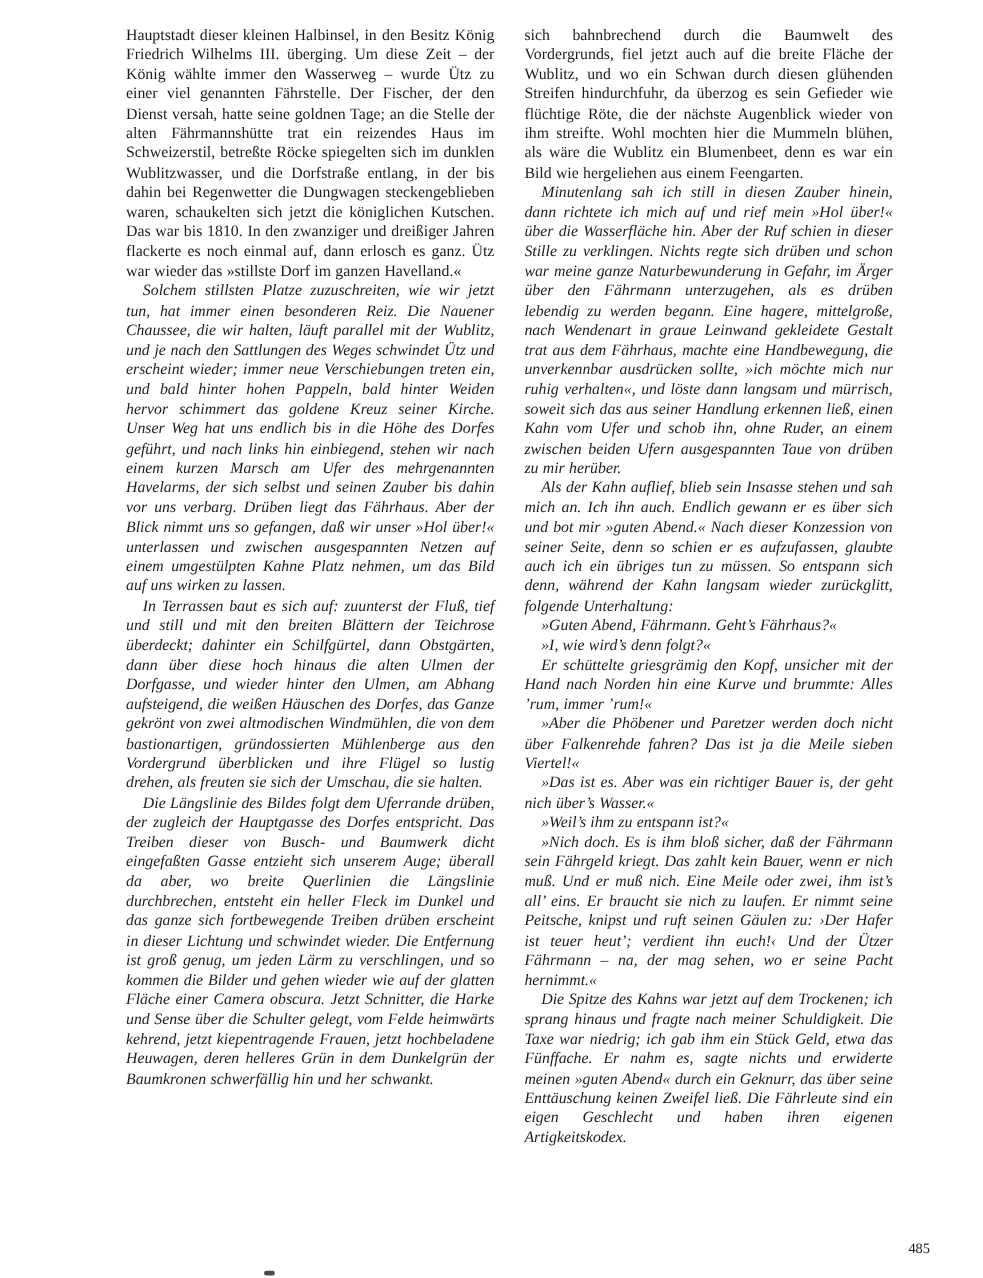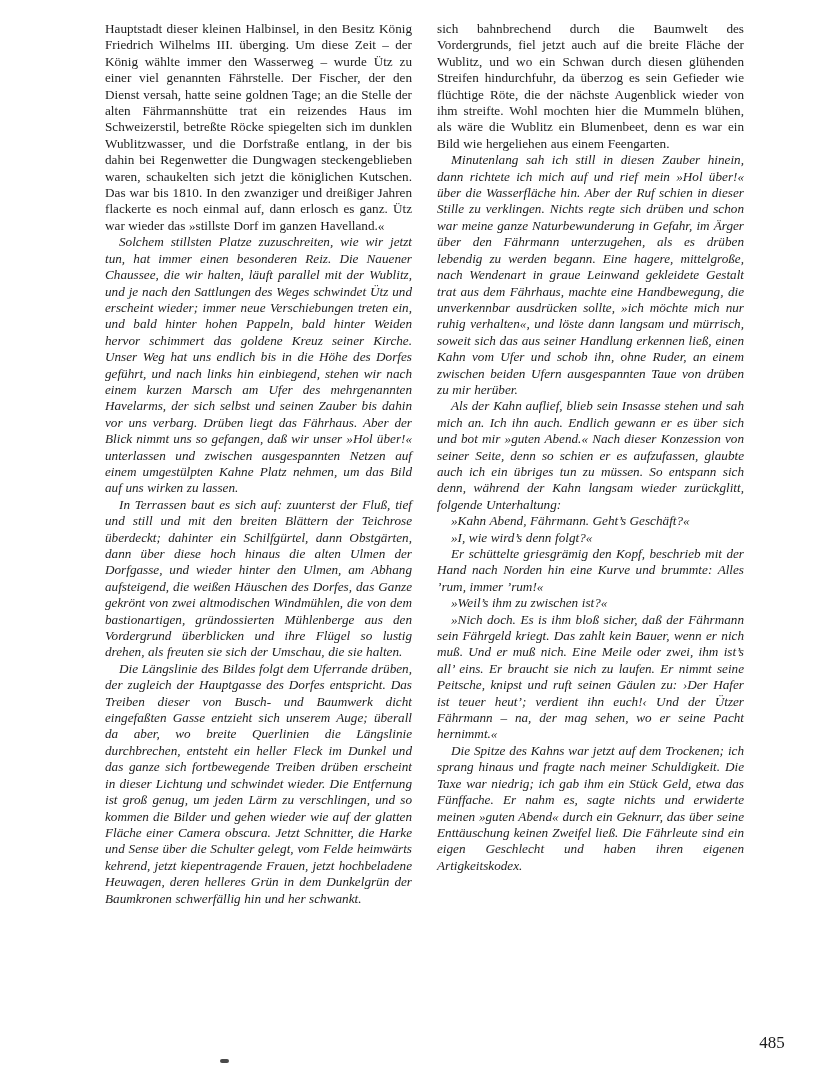--- a/index.html
+++ b/index.html
@@ -38,22 +38,22 @@
   }
   .para.indent {
     text-indent: 14px;
     font-style: italic;
   }
   .folio {
     position: absolute;
     top: 1033px;
     left: 757px;
     width: 30px;
-    text-align: center;
-    font-size: 17px;
+    text-align: left;
+    font-size: 12px;
     font-family: "Liberation Serif", serif;
     color: #1c1c1c;
   }
   .speck {
     position: absolute;
     top: 1059px;
     left: 220px;
     width: 9px;
     height: 4px;
     background: #2a2a2a;
@@ -69,23 +69,25 @@
     <div class="col" lang="de">
         <p class="para">Hauptstadt dieser kleinen Halbinsel, in den Besitz König Friedrich Wilhelms III. überging. Um diese Zeit – der König wählte immer den Wasserweg – wurde Ütz zu einer viel genannten Fährstelle. Der Fischer, der den Dienst versah, hatte seine goldnen Tage; an die Stelle der alten Fährmannshütte trat ein reizendes Haus im Schweizerstil, betreßte Röcke spiegelten sich im dunklen Wublitzwasser, und die Dorfstraße entlang, in der bis dahin bei Regenwetter die Dungwagen steckengeblieben waren, schaukelten sich jetzt die königlichen Kutschen. Das war bis 1810. In den zwanziger und dreißiger Jahren flackerte es noch einmal auf, dann erlosch es ganz. Ütz war wieder das »stillste Dorf im ganzen Havelland.«</p>
         <p class="para indent">Solchem stillsten Platze zuzuschreiten, wie wir jetzt tun, hat immer einen besonderen Reiz. Die Nauener Chaussee, die wir halten, läuft parallel mit der Wublitz, und je nach den Sattlungen des Weges schwindet Ütz und erscheint wieder; immer neue Verschiebungen treten ein, und bald hinter hohen Pappeln, bald hinter Weiden hervor schimmert das goldene Kreuz seiner Kirche. Unser Weg hat uns endlich bis in die Höhe des Dorfes geführt, und nach links hin einbiegend, stehen wir nach einem kurzen Marsch am Ufer des mehrgenannten Havelarms, der sich selbst und seinen Zauber bis dahin vor uns verbarg. Drüben liegt das Fährhaus. Aber der Blick nimmt uns so gefangen, daß wir unser »Hol über!« unterlassen und zwischen ausgespannten Netzen auf einem umgestülpten Kahne Platz nehmen, um das Bild auf uns wirken zu lassen.</p>
         <p class="para indent">In Terrassen baut es sich auf: zuunterst der Fluß, tief und still und mit den breiten Blättern der Teichrose überdeckt; dahinter ein Schilfgürtel, dann Obstgärten, dann über diese hoch hinaus die alten Ulmen der Dorfgasse, und wieder hinter den Ulmen, am Abhang aufsteigend, die weißen Häuschen des Dorfes, das Ganze gekrönt von zwei altmodischen Windmühlen, die von dem bastionartigen, gründossierten Mühlenberge aus den Vordergrund überblicken und ihre Flügel so lustig drehen, als freuten sie sich der Umschau, die sie halten.</p>
         <p class="para indent">Die Längslinie des Bildes folgt dem Uferrande drüben, der zugleich der Hauptgasse des Dorfes entspricht. Das Treiben dieser von Busch- und Baumwerk dicht eingefaßten Gasse entzieht sich unserem Auge; überall da aber, wo breite Querlinien die Längslinie durchbrechen, entsteht ein heller Fleck im Dunkel und das ganze sich fortbewegende Treiben drüben erscheint in dieser Lichtung und schwindet wieder. Die Entfernung ist groß genug, um jeden Lärm zu verschlingen, und so kommen die Bilder und gehen wieder wie auf der glatten Fläche einer Camera obscura. Jetzt Schnitter, die Harke und Sense über die Schulter gelegt, vom Felde heimwärts kehrend, jetzt kiepentragende Frauen, jetzt hochbeladene Heuwagen, deren helleres Grün in dem Dunkelgrün der Baumkronen schwerfällig hin und her schwankt.</p>
       </div>
     <div class="col" lang="de">
         <p class="para">sich bahnbrechend durch die Baumwelt des Vordergrunds, fiel jetzt auch auf die breite Fläche der Wublitz, und wo ein Schwan durch diesen glühenden Streifen hindurchfuhr, da überzog es sein Gefieder wie flüchtige Röte, die der nächste Augenblick wieder von ihm streifte. Wohl mochten hier die Mummeln blühen, als wäre die Wublitz ein Blumenbeet, denn es war ein Bild wie hergeliehen aus einem Feengarten.</p>
         <p class="para indent">Minutenlang sah ich still in diesen Zauber hinein, dann richtete ich mich auf und rief mein »Hol über!« über die Wasserfläche hin. Aber der Ruf schien in dieser Stille zu verklingen. Nichts regte sich drüben und schon war meine ganze Naturbewunderung in Gefahr, im Ärger über den Fährmann unterzugehen, als es drüben lebendig zu werden begann. Eine hagere, mittelgroße, nach Wendenart in graue Leinwand gekleidete Gestalt trat aus dem Fährhaus, machte eine Handbewegung, die unverkennbar ausdrücken sollte, »ich möchte mich nur ruhig verhalten«, und löste dann langsam und mürrisch, soweit sich das aus seiner Handlung erkennen ließ, einen Kahn vom Ufer und schob ihn, ohne Ruder, an einem zwischen beiden Ufern ausgespannten Taue von drüben zu mir herüber.</p>
         <p class="para indent">Als der Kahn auflief, blieb sein Insasse stehen und sah mich an. Ich ihn auch. Endlich gewann er es über sich und bot mir »guten Abend.« Nach dieser Konzession von seiner Seite, denn so schien er es aufzufassen, glaubte auch ich ein übriges tun zu müssen. So entspann sich denn, während der Kahn langsam wieder zurückglitt, folgende Unterhaltung:</p>
-        <p class="para indent">»Kahn Abend, Fährmann. Geht’s Geschäft?«</p>
+        <p class="para indent">»Guten Abend, Fährmann. Geht’s Fährhaus?«</p>
         <p class="para indent">»I, wie wird’s denn folgt?«</p>
-        <p class="para indent">Er schüttelte griesgrämig den Kopf, beschrieb mit der Hand nach Norden hin eine Kurve und brummte: Alles ’rum, immer ’rum!«</p>
-        <p class="para indent">»Weil’s ihm zu zwischen ist?«</p>
+        <p class="para indent">Er schüttelte griesgrämig den Kopf, unsicher mit der Hand nach Norden hin eine Kurve und brummte: Alles ’rum, immer ’rum!«</p>
+        <p class="para indent">»Aber die Phöbener und Paretzer werden doch nicht über Falkenrehde fahren? Das ist ja die Meile sieben Viertel!«</p>
+        <p class="para indent">»Das ist es. Aber was ein richtiger Bauer is, der geht nich über’s Wasser.«</p>
+        <p class="para indent">»Weil’s ihm zu entspann ist?«</p>
         <p class="para indent">»Nich doch. Es is ihm bloß sicher, daß der Fährmann sein Fährgeld kriegt. Das zahlt kein Bauer, wenn er nich muß. Und er muß nich. Eine Meile oder zwei, ihm ist’s all’ eins. Er braucht sie nich zu laufen. Er nimmt seine Peitsche, knipst und ruft seinen Gäulen zu: ›Der Hafer ist teuer heut’; verdient ihn euch!‹ Und der Ützer Fährmann – na, der mag sehen, wo er seine Pacht hernimmt.«</p>
         <p class="para indent">Die Spitze des Kahns war jetzt auf dem Trockenen; ich sprang hinaus und fragte nach meiner Schuldigkeit. Die Taxe war niedrig; ich gab ihm ein Stück Geld, etwa das Fünffache. Er nahm es, sagte nichts und erwiderte meinen »guten Abend« durch ein Geknurr, das über seine Enttäuschung keinen Zweifel ließ. Die Fährleute sind ein eigen Geschlecht und haben ihren eigenen Artigkeitskodex.</p>
       </div>
   </div>
   <div class="folio">485</div>
   <div class="speck"></div>
 </div>
 
 </body></html>

